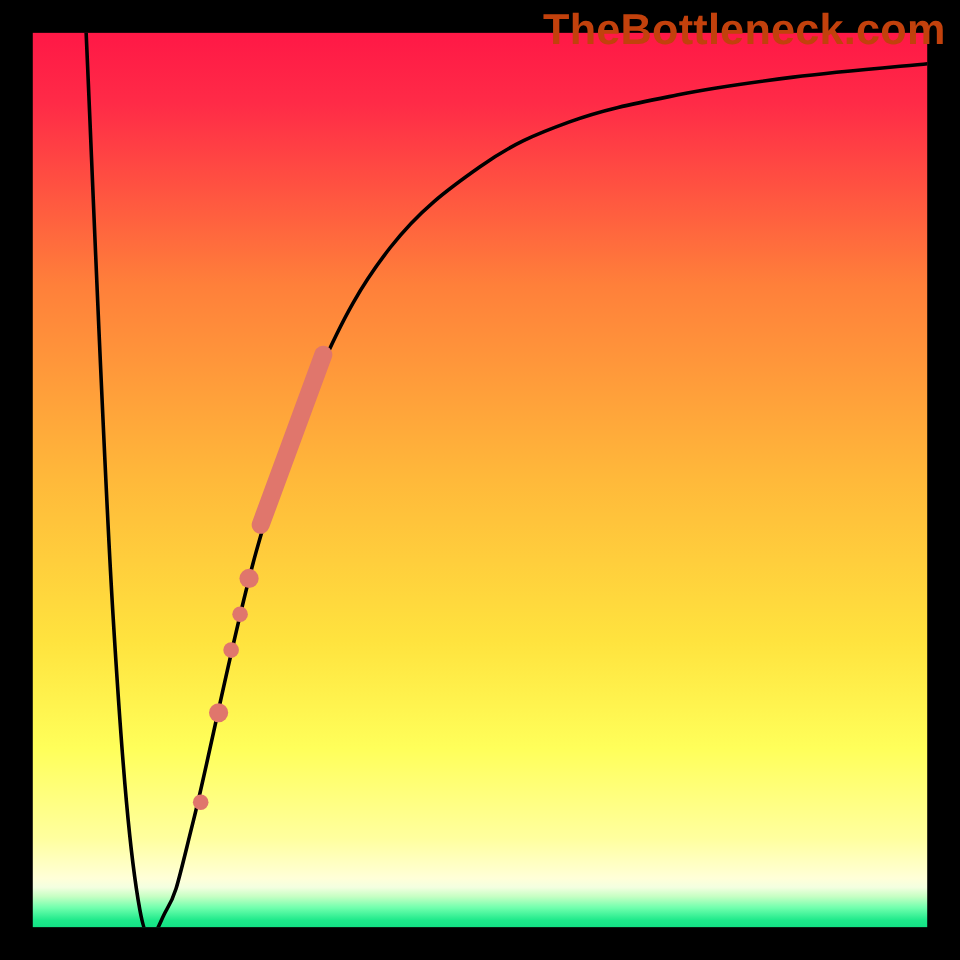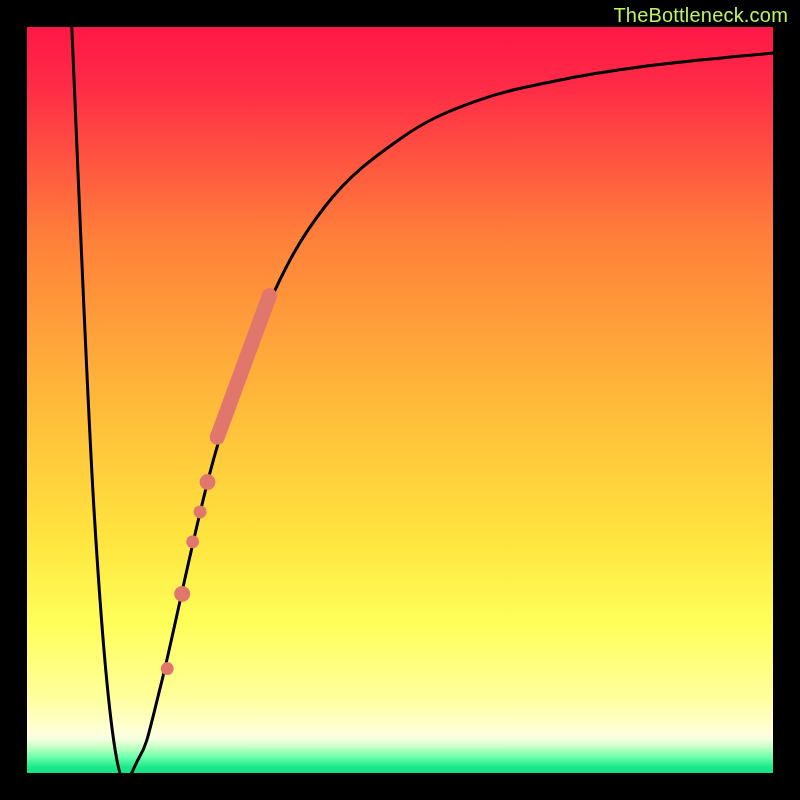--- a/index.html
+++ b/index.html
@@ -24,23 +24,23 @@
     left: 27px;
     top: 27px;
     width: 746px;
     height: 746px;
     overflow: hidden;
   }
   .watermark {
     position: absolute;
     top: 4px;
     right: 12px;
-    color: #bef264;
-    font-size: 20px;
-    font-weight: 400;
+    color: #c2410c;
+    font-size: 36px;
+    font-weight: 700;
     letter-spacing: 0.2px;
     white-space: nowrap;
   }
   svg { display: block; }
 </style>
 </head>
 <body>
 
 <div class="frame">
 

